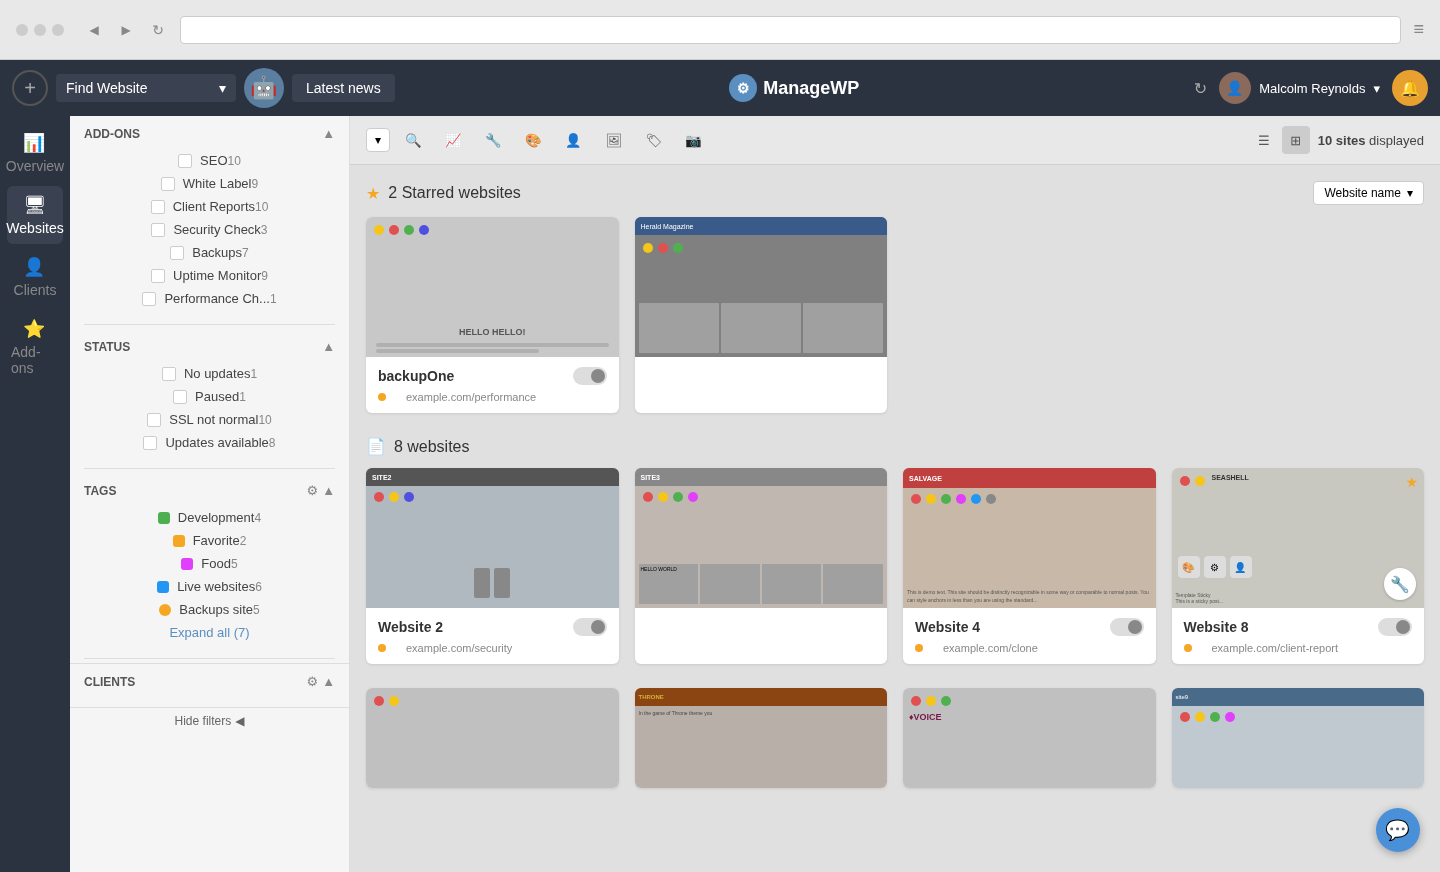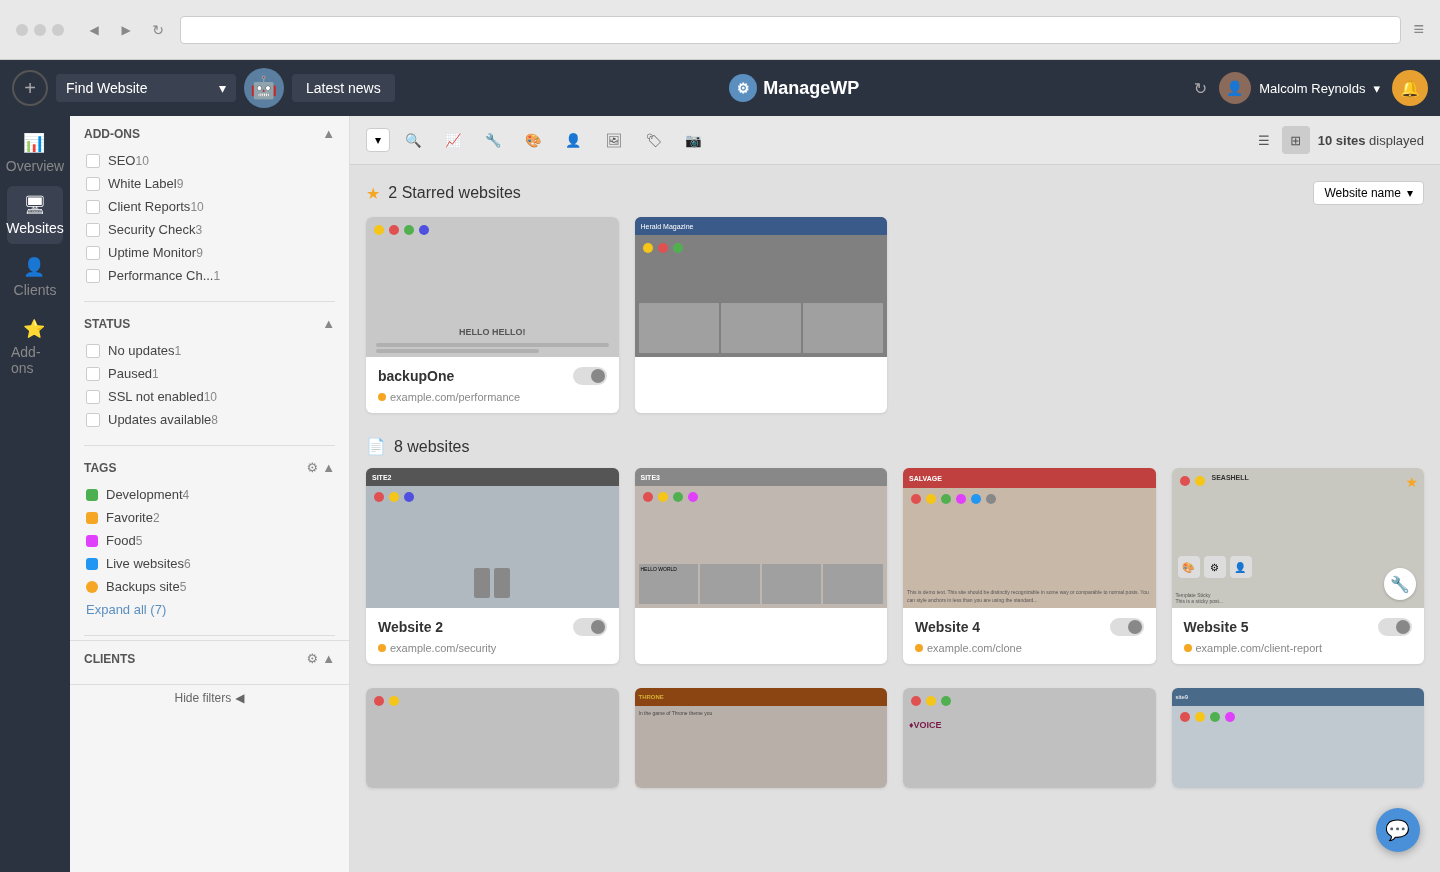--- a/index.html
+++ b/index.html
@@ -169,21 +169,21 @@
     }
     .sidebar-section-header {
       display: flex; align-items: center; justify-content: space-between;
       margin-bottom: 8px;
     }
     .sidebar-section-title {
       font-weight: 600; font-size: 12px; color: #555; text-transform: uppercase;
     }
     .sidebar-collapse-btn { color: #888; cursor: pointer; }
     .sidebar-item {
-      display: flex; align-items: center; justify-content: flex-start;
+      display: flex; align-items: center; justify-content: center;
       padding: 4px 2px;
       cursor: pointer;
     }
     .sidebar-item-left {
       display: flex; align-items: center; gap: 8px;
     }
     .sidebar-checkbox {
       width: 14px; height: 14px;
       border: 1px solid #ccc; border-radius: 2px;
       background: white; flex-shrink: 0;
@@ -286,21 +286,21 @@
       width: 34px; height: 18px;
       background: #ddd; border-radius: 9px;
       position: relative; cursor: pointer;
     }
     .toggle-knob {
       width: 14px; height: 14px; border-radius: 50%;
       background: #888; position: absolute; top: 2px; right: 2px;
     }
     .website-card-url {
       font-size: 11px; color: #888;
-      display: flex; align-items: center; gap: 4px;
+      display: flex; align-items: center; gap: 20px;
     }
     .url-status { width: 8px; height: 8px; border-radius: 50%; }
 
     
     .thumb-site2 { background: #b0b8c0; }
 
     
     .doc-icon { color: #666; }
 
     
@@ -449,20 +449,27 @@
         <div class="sidebar-item">
           <div class="sidebar-item-left">
             <div class="sidebar-checkbox"></div>
             <span class="sidebar-item-label">Security Check</span>
           </div>
           <span class="sidebar-item-count">3</span>
         </div>
         <div class="sidebar-item">
           <div class="sidebar-item-left">
             <div class="sidebar-checkbox"></div>
+            <span class="sidebar-item-label">Backups</span>
+          </div>
+          <span class="sidebar-item-count">7</span>
+        </div>
+        <div class="sidebar-item">
+          <div class="sidebar-item-left">
+            <div class="sidebar-checkbox"></div>
             <span class="sidebar-item-label">Uptime Monitor</span>
           </div>
           <span class="sidebar-item-count">9</span>
         </div>
         <div class="sidebar-item">
           <div class="sidebar-item-left">
             <div class="sidebar-checkbox"></div>
             <span class="sidebar-item-label">Performance Ch...</span>
           </div>
           <span class="sidebar-item-count">1</span>
@@ -486,21 +493,21 @@
         <div class="sidebar-item">
           <div class="sidebar-item-left">
             <div class="sidebar-checkbox"></div>
             <span class="sidebar-item-label">Paused</span>
           </div>
           <span class="sidebar-item-count">1</span>
         </div>
         <div class="sidebar-item">
           <div class="sidebar-item-left">
             <div class="sidebar-checkbox"></div>
-            <span class="sidebar-item-label">SSL not enabled</span>
+            <span class="sidebar-item-label">SSL not normal</span>
           </div>
           <span class="sidebar-item-count">10</span>
         </div>
         <div class="sidebar-item">
           <div class="sidebar-item-left">
             <div class="sidebar-checkbox"></div>
             <span class="sidebar-item-label">Updates available</span>
           </div>
           <span class="sidebar-item-count">8</span>
         </div>
@@ -778,21 +785,21 @@
               </div>
               <div class="wrench-overlay">🔧</div>
               <div style="position:absolute;bottom:30px;left:6px;display:flex;gap:4px;">
                 <div style="width:22px;height:22px;background:#ddd;border-radius:4px;display:flex;align-items:center;justify-content:center;font-size:10px;">🎨</div>
                 <div style="width:22px;height:22px;background:#ddd;border-radius:4px;display:flex;align-items:center;justify-content:center;font-size:10px;">⚙</div>
                 <div style="width:22px;height:22px;background:#ddd;border-radius:4px;display:flex;align-items:center;justify-content:center;font-size:10px;">👤</div>
               </div>
             </div>
             <div class="website-card-footer">
               <div class="website-card-name-row">
-                <span class="website-card-name">Website 5</span>
+                <span class="website-card-name">Website 8</span>
                 <div class="website-card-toggle">
                   <div class="toggle-knob"></div>
                 </div>
               </div>
               <div class="website-card-url">
                 <div class="url-status" style="background:#f5a623;"></div>
                 <span>example.com/client-report</span>
               </div>
             </div>
           </div>
@@ -818,21 +825,21 @@
             </div>
           </div>
 
           <div class="website-card" style="height:100px;overflow:hidden;">
             <div class="website-thumbnail" style="background:#c0c0c0;height:100%;">
               <div class="thumb-dots">
                 <div class="thumb-dot" style="background:#e05050;"></div>
                 <div class="thumb-dot" style="background:#f5c518;"></div>
                 <div class="thumb-dot" style="background:#50b050;"></div>
               </div>
-              <div style="position:absolute;top:32px;left:6px;font-size:9px;font-weight:bold;color:#7a1a4a;">♦VOICE</div>
+              <div style="position:absolute;top:24px;left:6px;font-size:9px;font-weight:bold;color:#7a1a4a;">♦VOICE</div>
             </div>
           </div>
 
           <div class="website-card" style="height:100px;overflow:hidden;">
             <div class="website-thumbnail" style="background:#c0c8d0;height:100%;">
               <div style="background:#4a6a8a;height:18px;display:flex;align-items:center;padding:0 4px;">
                 <span style="color:white;font-size:6px;">site9</span>
               </div>
               <div class="thumb-dots" style="top:24px;">
                 <div class="thumb-dot" style="background:#e05050;"></div>

